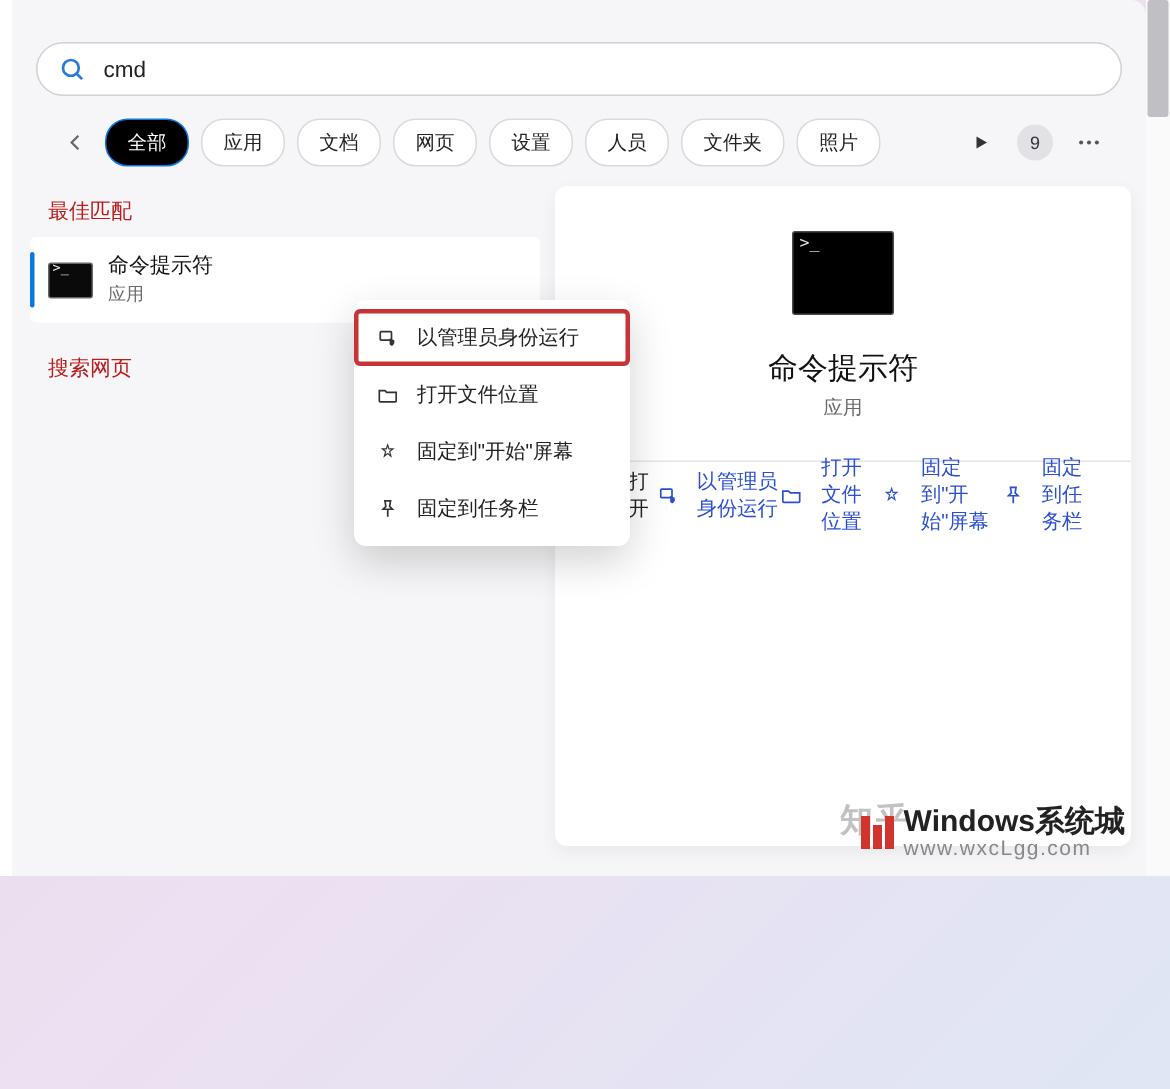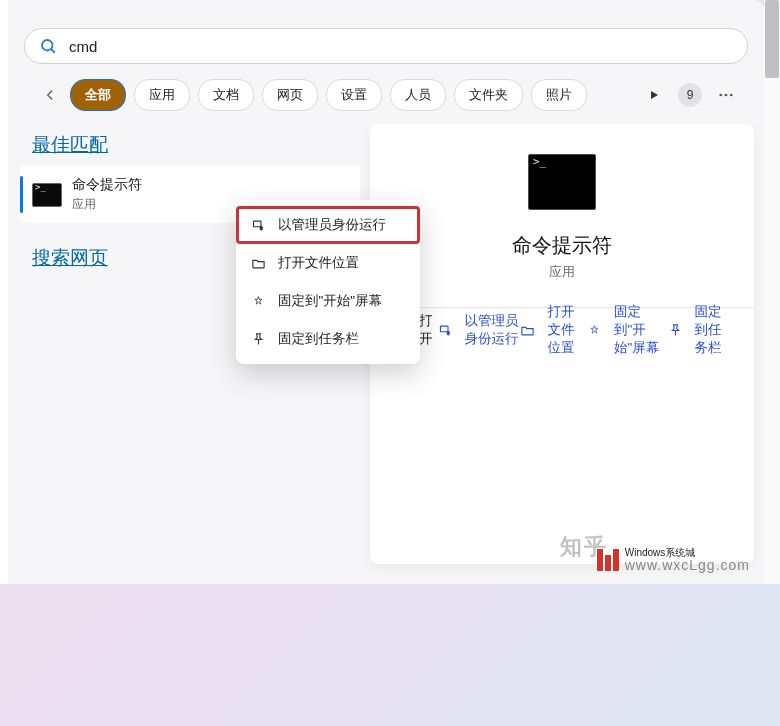--- a/index.html
+++ b/index.html
@@ -27,29 +27,29 @@
   
   .searchbar-wrap{position:absolute;left:16px;right:16px;top:28px;height:36px;background:var(--bg-search);border:1px solid #d0d0d6;border-radius:18px;display:flex;align-items:center;padding:0 14px;box-sizing:border-box;}
   .searchbar-wrap .icon{width:18px;height:18px;display:flex;align-items:center;justify-content:center;margin-right:10px;}
   .search-input{border:none;outline:none;flex:1;font-size:15px;color:#222;background:transparent;}
 
   
   .filter-row{position:absolute;left:30px;right:16px;top:78px;height:34px;display:flex;align-items:center;}
   .back-btn{width:24px;height:24px;display:flex;align-items:center;justify-content:center;margin-right:8px;}
   .chips{display:flex;gap:8px;}
   .chip{height:30px;padding:0 14px;border-radius:15px;background:var(--chip-bg);border:1px solid var(--chip-border);display:flex;align-items:center;font-size:13px;color:#222;cursor:pointer;}
-  .chip.active{background:#a16207;border-color:#0a78e3;color:#fff;font-weight:bold;}
+  .chip.active{background:#000000;border-color:#0a78e3;color:#fff;}
   .right-controls{position:absolute;right:10px;top:0;height:34px;display:flex;align-items:center;gap:12px;}
   .play-btn{width:24px;height:24px;display:flex;align-items:center;justify-content:center;}
   .badge{width:24px;height:24px;border-radius:12px;background:#e2e2e6;display:flex;align-items:center;justify-content:center;font-size:12px;color:#333;}
   .more-btn{width:24px;height:24px;display:flex;align-items:center;justify-content:center;font-size:18px;color:#555;letter-spacing:2px;}
 
   
   .left-col{position:absolute;left:12px;top:124px;width:340px;}
-  .section-head{font-size:19px;color:#0369a1;padding:8px 12px;text-decoration:underline;}
+  .section-head{font-size:14px;color:#b91c1c;padding:8px 12px;}
   .best-match{background:#fff;border-radius:4px;padding:10px 12px;display:flex;align-items:center;gap:10px;position:relative;}
   .best-match::before{content:"";position:absolute;left:0;top:10px;bottom:10px;width:3px;background:#0a78e3;border-radius:2px;}
   .bm-icon{width:28px;height:22px;background:#0a0a0a;border:1px solid #666;position:relative;border-radius:2px;flex-shrink:0;}
   .bm-icon::after{content:">_";position:absolute;left:2px;top:-2px;color:#eee;font-size:9px;font-family:Consolas,monospace;}
   .bm-text .title{font-size:14px;color:#111;}
   .bm-text .sub{font-size:12px;color:var(--text-muted);margin-top:2px;}
 
   .web-search-item{display:flex;align-items:center;gap:10px;padding:10px 12px;margin-top:8px;}
   .ws-icon{width:16px;height:16px;display:flex;align-items:center;justify-content:center;}
   .ws-label .q{color:#111;font-size:14px;}
@@ -75,21 +75,21 @@
 
   
   .watermark-zh{position:absolute;left:560px;bottom:22px;font-size:22px;color:rgba(80,80,80,0.35);font-weight:600;letter-spacing:2px;}
   .watermark-logo{position:absolute;right:30px;bottom:12px;display:flex;align-items:center;gap:6px;}
   .logo-bars{display:flex;gap:2px;}
   .logo-bars span{width:6px;background:#d0342c;display:inline-block;}
   .logo-bars span:nth-child(1){height:22px;}
   .logo-bars span:nth-child(2){height:16px;margin-top:6px;}
   .logo-bars span:nth-child(3){height:22px;}
   .logo-text{display:flex;flex-direction:column;line-height:1;}
-  .logo-text .t1{font-size:10px;font-weight:400;color:#222;}
+  .logo-text .t1{font-size:20px;font-weight:700;color:#222;}
   .logo-text .t2{font-size:14px;color:#888;letter-spacing:1px;}
 
   svg{display:block;}
 </style>
 </head>
 <body>
 
 <div class="root">
   <div class="outer-gutter"></div>
 

